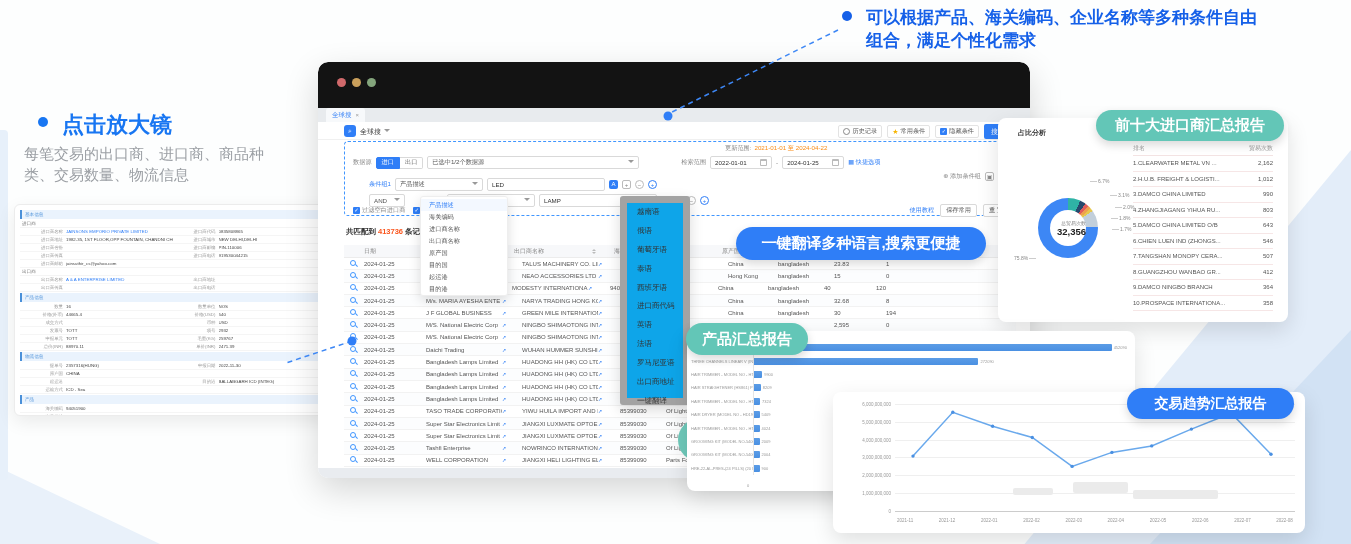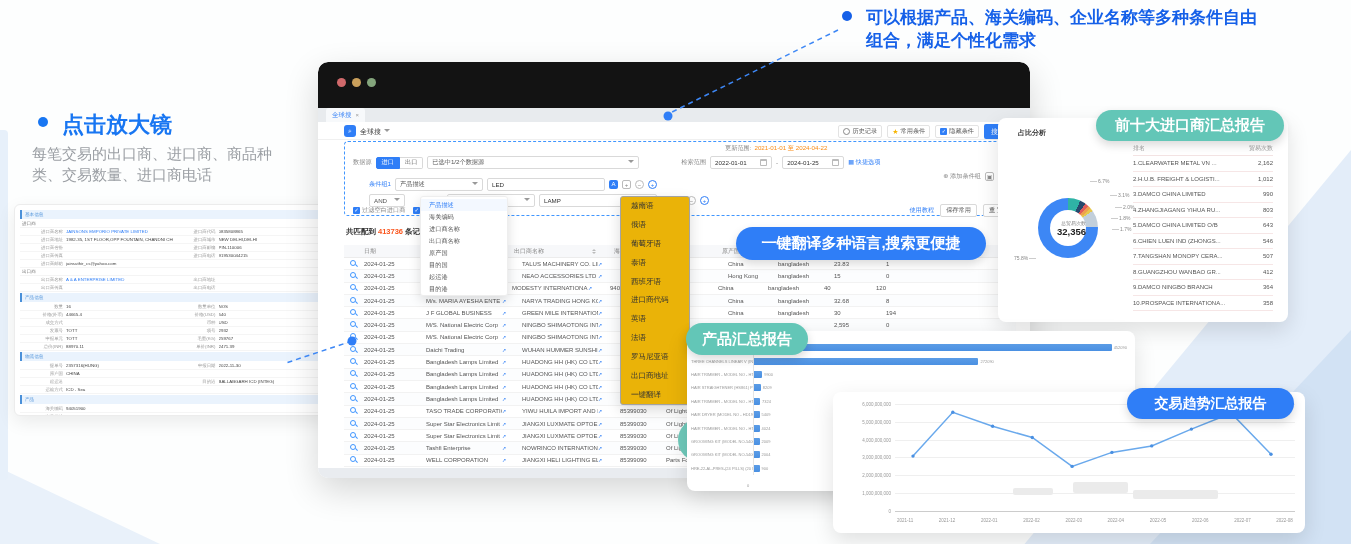--- a/index.html
+++ b/index.html
@@ -8,21 +8,21 @@
   .abs{position:absolute;}
   
   .tri1{left:980px;top:150px;width:371px;height:394px;background:#e3edf9;clip-path:polygon(100% 0,100% 100%,12% 100%);z-index:1;}
   .tri2{left:1150px;top:330px;width:201px;height:214px;background:#d2e2f4;clip-path:polygon(100% 0,100% 100%,0 100%);z-index:1;}
   .tri3{left:0;top:468px;width:160px;height:76px;background:#e9f1fa;clip-path:polygon(0 0,100% 100%,0 100%);z-index:1;}
   .strip-left{left:0;top:130px;width:8px;height:350px;background:#e7f0fa;border-radius:0 4px 4px 0;z-index:1;}
   
   .ann-tr{left:866px;top:6px;z-index:50;color:#1560e8;font-size:17px;font-weight:bold;line-height:23px;white-space:nowrap;}
   .bullet{width:10px;height:10px;border-radius:50%;background:#1560e8;z-index:50;}
   .ann-left-title{left:62px;top:110px;z-index:5;color:#1876f2;font-size:22px;font-weight:bold;}
-  .ann-left-desc{left:24px;top:143px;z-index:5;color:#9b9fa4;font-size:15px;line-height:21px;margin-left:8px;}
+  .ann-left-desc{left:24px;top:143px;z-index:5;color:#9b9fa4;font-size:15px;line-height:21px;}
   
   .badge{z-index:40;color:#fff;font-weight:bold;display:flex;align-items:center;justify-content:center;white-space:nowrap;box-shadow:0 4px 10px rgba(0,0,0,.15);}
   .badge-translate{left:736px;top:227px;width:250px;height:33px;background:#2f7ef7;border-radius:17px;font-size:15px;}
   .badge-importers{left:1096px;top:110px;width:188px;height:31px;background:#63c6b7;border-radius:16px;font-size:15px;}
   .badge-products{left:686px;top:323px;width:122px;height:32px;background:#63c6b7;border-radius:16px;font-size:15px;}
   .badge-trend{left:1127px;top:388px;width:167px;height:31px;background:#2f7ef7;border-radius:16px;font-size:14px;}
   
   .detail-card{left:14px;top:204px;width:317px;height:212px;background:#fff;border:1px solid #ececec;border-radius:6px;box-shadow:0 6px 18px rgba(0,0,0,.08);z-index:10;padding:4px 5px;overflow:hidden;}
   .dp-header{height:9px;line-height:9px;background:#eaf3fd;color:#4a90d9;font-size:4.6px;padding-left:3px;border-left:2px solid #4a90d9;margin:1px 0;}
   .dp-sub{height:8px;line-height:8px;color:#777;font-size:4.6px;padding-left:2px;border-bottom:1px solid #f4f4f4;}
@@ -91,21 +91,21 @@
   .flag-red{color:#f5222d;}
   .mag{position:relative;width:8px;height:8px;}
   .mag::before{content:"";position:absolute;left:0;top:0;width:4px;height:4px;border:1px solid #4096ff;border-radius:50%;}
   .mag::after{content:"";position:absolute;left:5px;top:5px;width:3px;height:1px;background:#4096ff;transform:rotate(45deg);}
   .sort{display:inline-flex;flex-direction:column;gap:1px;margin-left:2px;vertical-align:middle;}
   .sort i{display:block;width:0;height:0;border:2px solid transparent;}
   .sort .up{border-bottom-color:#bbb;}
   .sort .dn{border-top-color:#bbb;}
   .win-footer{position:absolute;left:0;bottom:0;width:712px;height:10px;background:#e9ecf0;}
   
-  .lang-menu{left:620px;top:196px;width:70px;height:209px;background:#eab308;border:1px solid #a3a3a3;border-radius:3px;box-shadow:0 5px 14px rgba(0,0,0,.15);z-index:22;}
+  .lang-menu{left:620px;top:196px;width:70px;height:209px;background:#0ea5e9;border:7px solid #a3a3a3;border-radius:3px;box-shadow:0 5px 14px rgba(0,0,0,.15);z-index:22;}
   .lang-item{height:18.9px;line-height:18.9px;padding-left:10px;font-size:7.5px;color:#333;}
   
   .teal-circle{left:678px;top:418px;width:44px;height:44px;border-radius:50%;background:#6fcabb;z-index:15;}
   
   .donut-panel{left:998px;top:118px;width:290px;height:204px;background:#fff;border-radius:8px;box-shadow:0 8px 22px rgba(0,0,0,.12);z-index:30;}
   .dp-title{position:absolute;left:20px;top:10px;font-size:7px;font-weight:bold;color:#333;}
   .donut{position:absolute;left:40px;top:80px;width:60px;height:60px;border-radius:50%;}
   .donut-hole{position:absolute;left:12px;top:12px;width:36px;height:36px;background:#fff;border-radius:50%;display:flex;flex-direction:column;align-items:flex-end;justify-content:center;}
   .donut-hole .cl{font-size:5px;color:#888;}
   .donut-hole .cv{font-size:9.5px;font-weight:bold;color:#222;}
@@ -154,21 +154,21 @@
   <div class="abs bullet" style="left:842px;top:11px;"></div>
   <div class="abs ann-tr">
     <div>可以根据产品、海关编码、企业名称等多种条件自由</div>
     <div>组合，满足个性化需求</div>
   </div>
 
   <div class="abs bullet" style="left:38px;top:117px;background:#1876f2;"></div>
   <div class="abs ann-left-title">点击放大镜</div>
   <div class="abs ann-left-desc">
     <div>每笔交易的出口商、进口商、商品种</div>
-    <div>类、交易数量、进口商电话</div>
+    <div>类、交易数量、物流信息</div>
   </div>
 
   <div class="abs detail-card">
 
       <div class="dp-header"><span>基本信息</span></div>
 
       <div class="dp-sub"><span>进口商</span></div>
 
       <div class="dp-row">
         <span class="dp-l">进口商名称</span>

